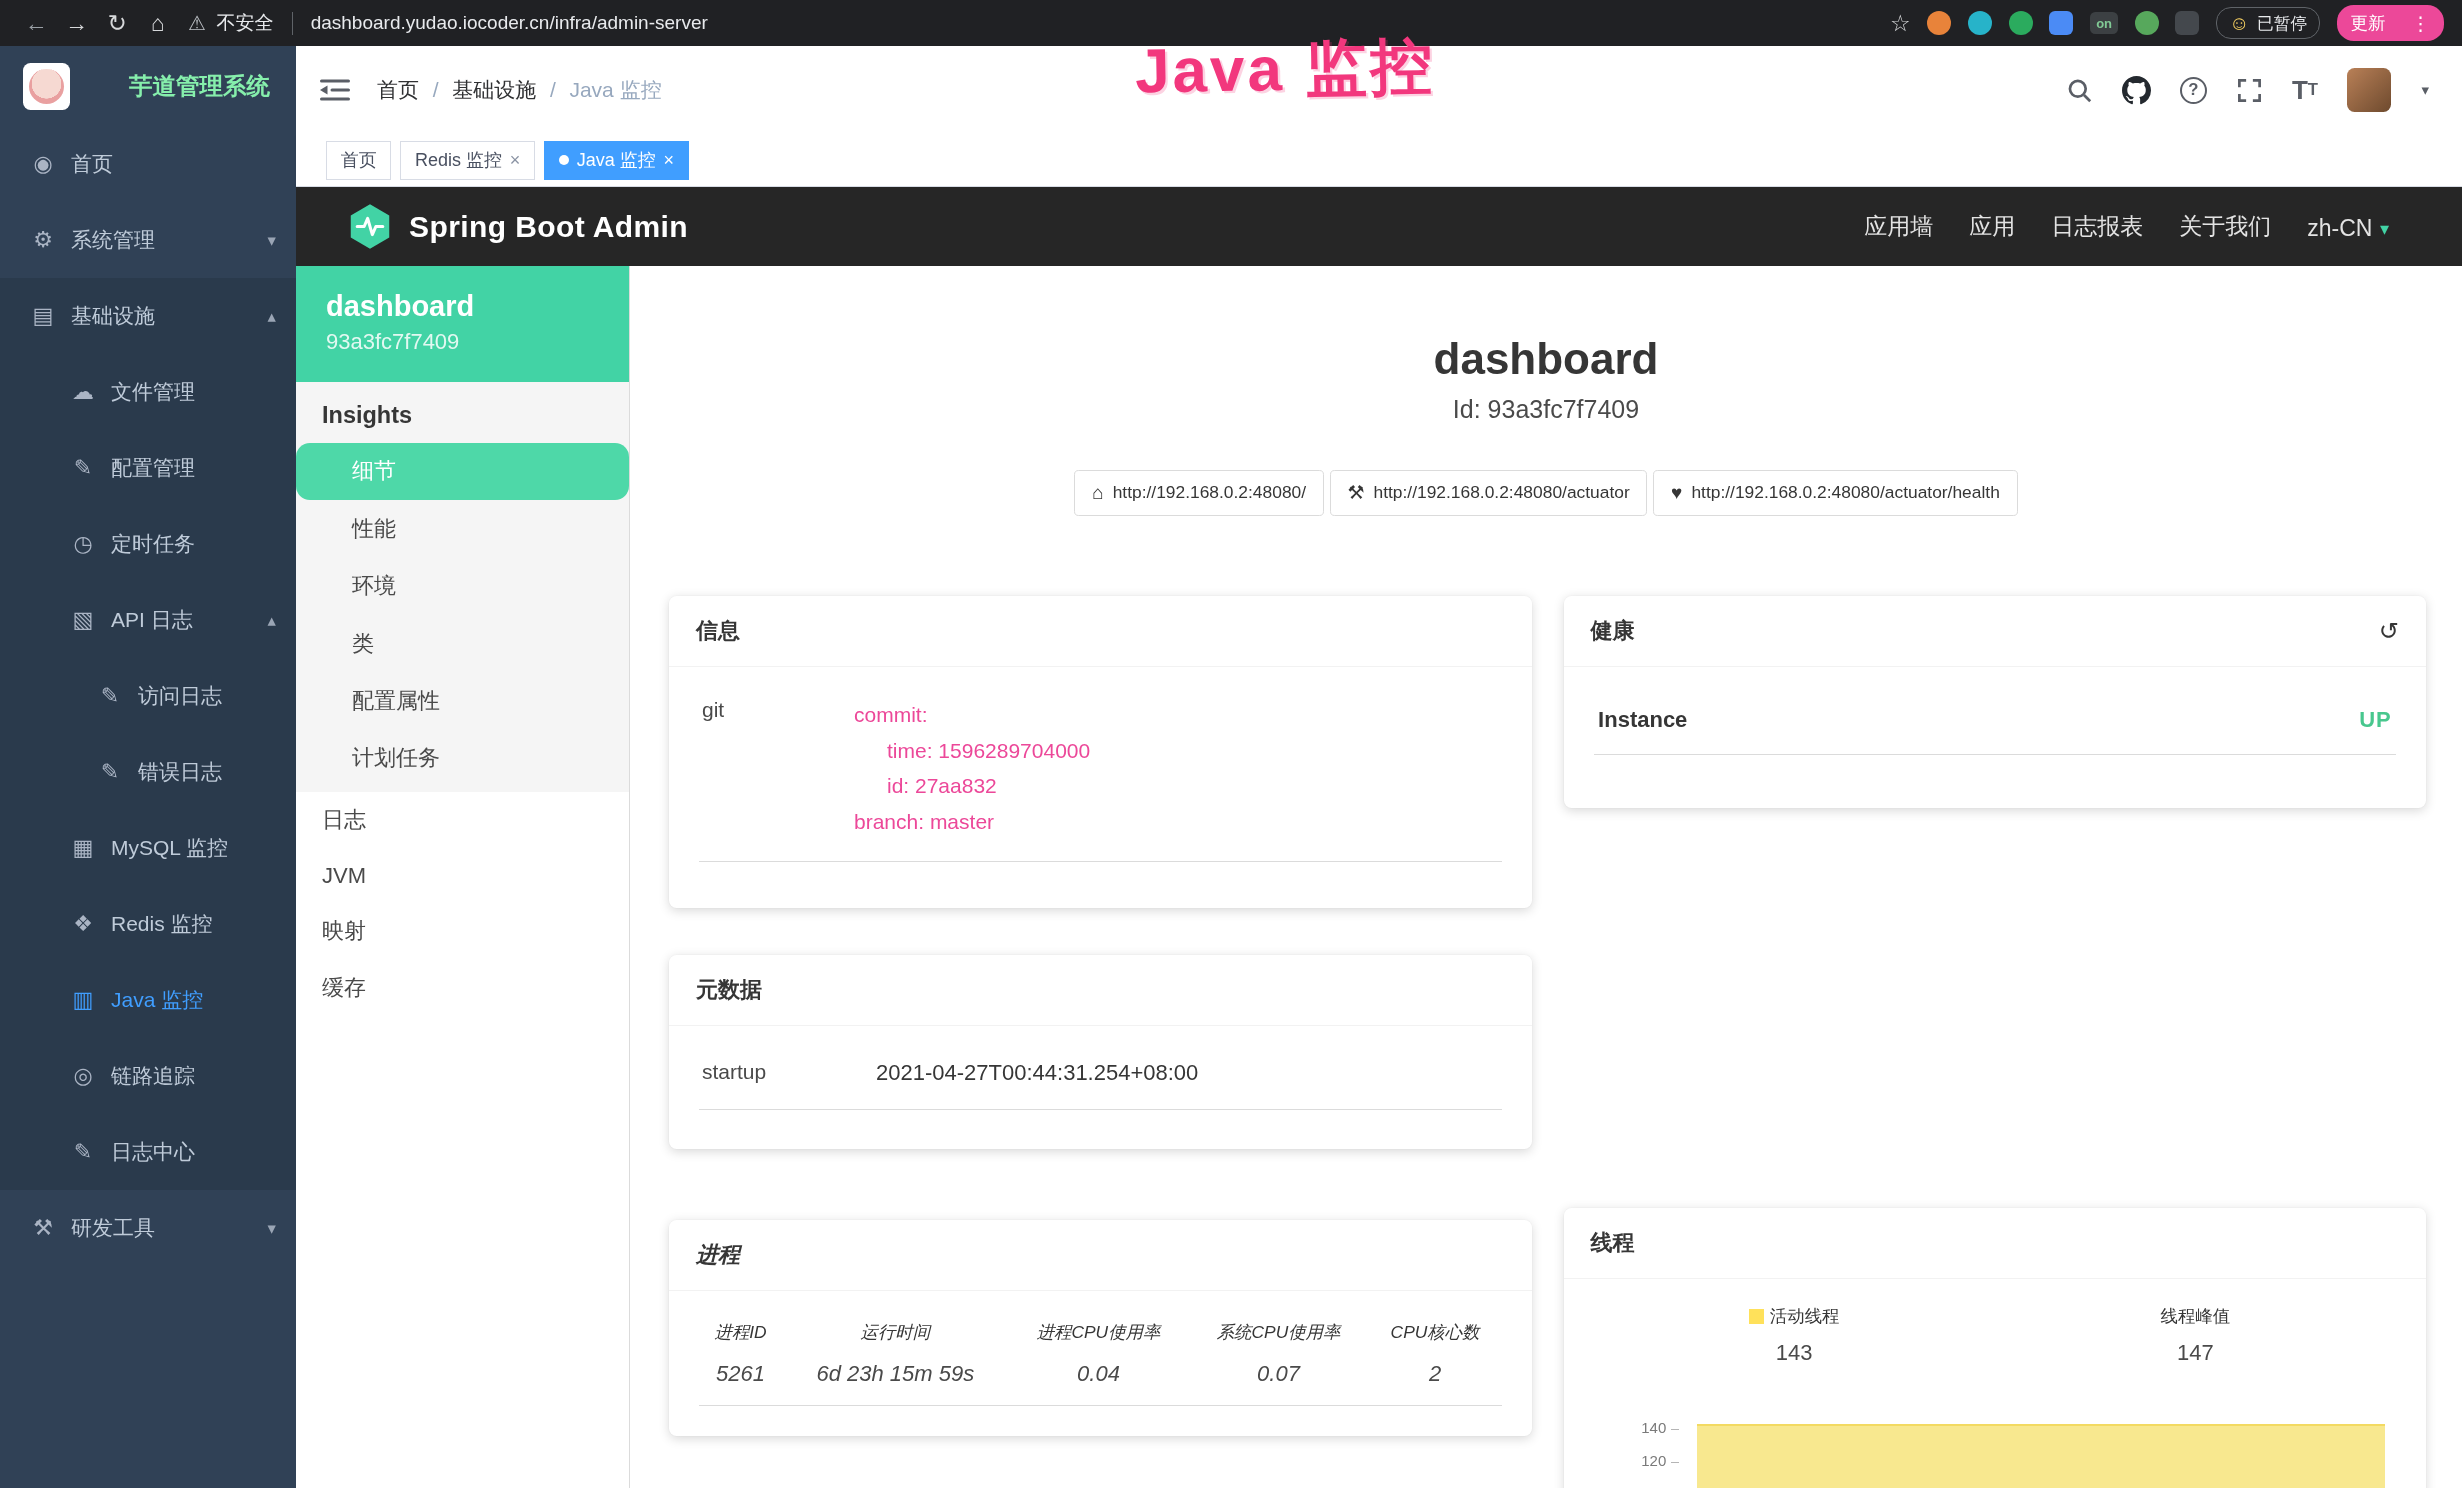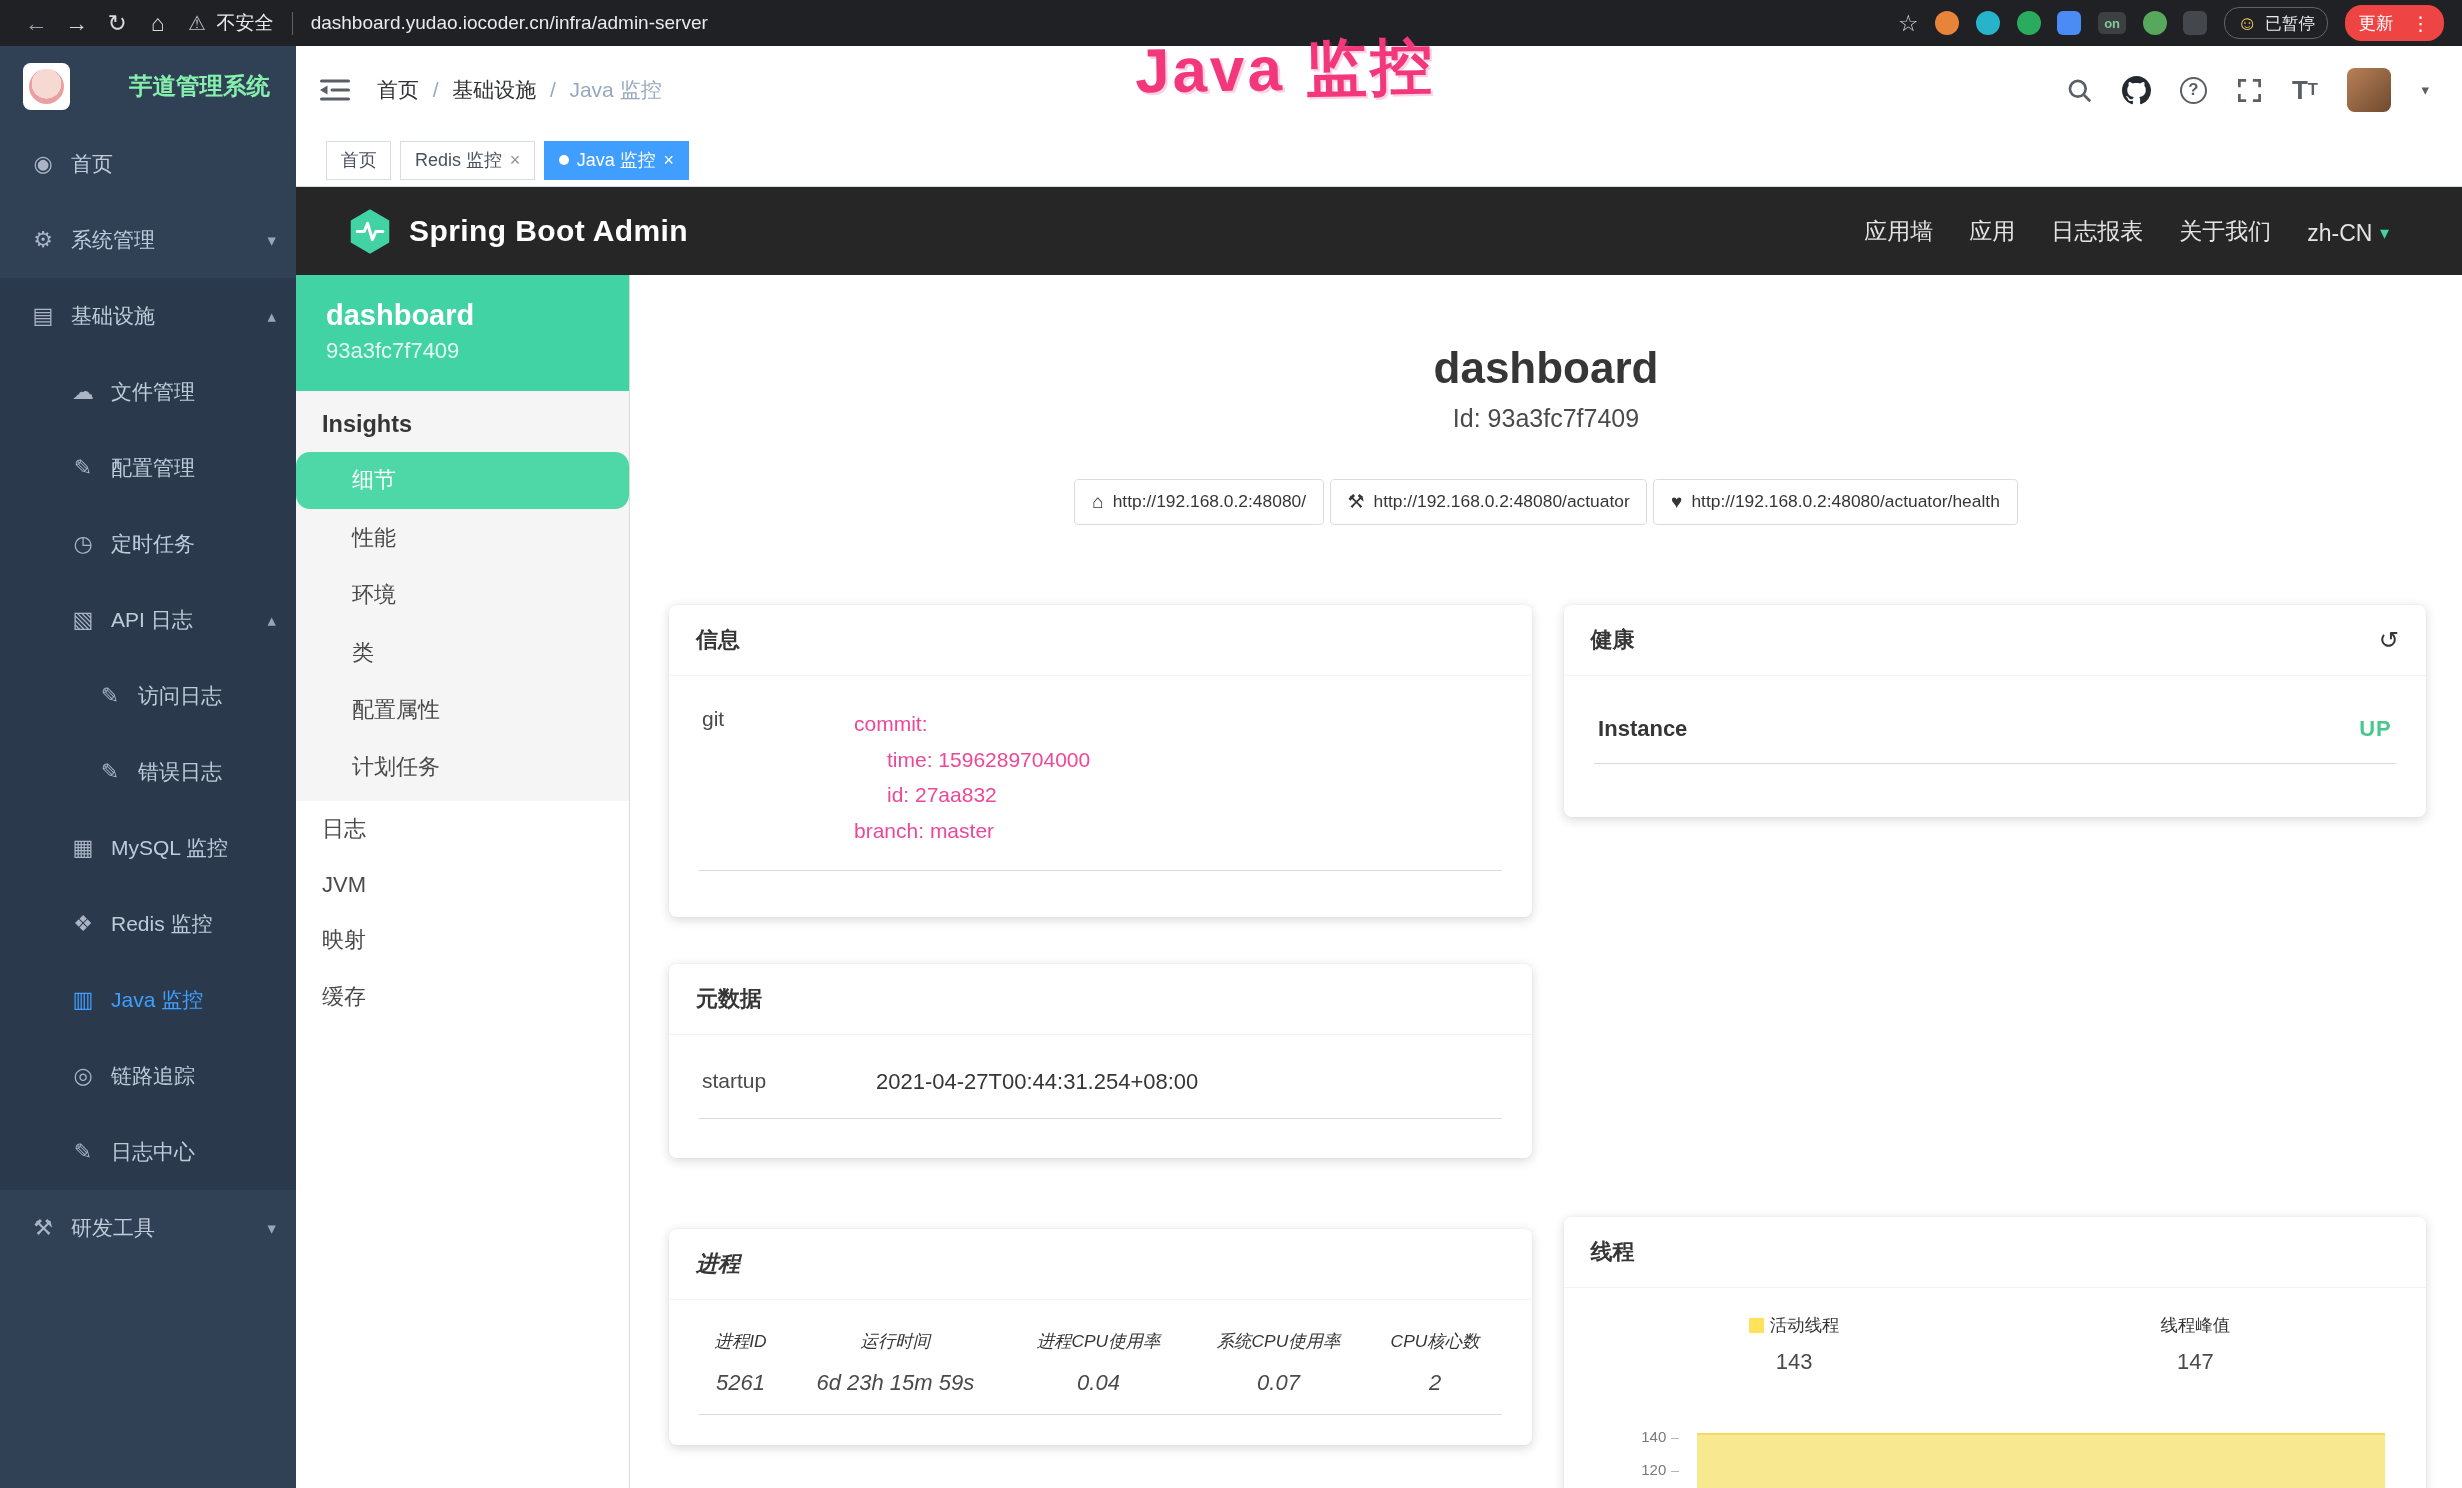--- a/index.html
+++ b/index.html
@@ -21,21 +21,21 @@
   .b-right { margin-left:auto; display:flex; align-items:center; gap:16.7px; flex:0 0 auto; }
   .star { color:#d6d8da; font-size:23px; }
   .ext { width:24px; height:24px; border-radius:50%; flex:0 0 auto; }
   .ext.sq { border-radius:6px; }
   .e1{background:#e8833a;} .e2{background:#27b3c9;} .e3{background:#2bab5e;}
   .e4{background:#4b8bf5;} .e6{background:#57a85c;} .e7{background:#44484d;}
   .on-pill { background:#3c4043; color:#81c995; font-size:13px; padding:3.8px 6px; border-radius:5.3px; font-weight:bold; }
   .paused { display:flex; align-items:center; gap:7.6px; border:0.8px solid #5f6368; border-radius:15px;
             padding:3.8px 12px; color:#e8eaed; font-size:16.7px; white-space:nowrap; }
   .paused .face { color:#fdd663; font-size:20px; }
-  .update { display:flex; align-items:center; gap:18px; background:#ef4444; color:#fff;
+  .update { display:flex; align-items:center; gap:26px; background:#ec4899; color:#fff;
             border-radius:16.7px; padding:6px 13.7px; font-size:17.4px; white-space:nowrap; }
   .update .dots { font-size:19px; }
 
   
   .app { display:flex; height:1443px; }
 
   
   .side { width:296px; background:#304156; flex:0 0 auto; overflow:hidden; }
   .logo-row { height:80px; display:flex; align-items:center; padding-left:23px; gap:15px; }
   .logo-img { width:47px; height:47px; border-radius:7.6px; background:#fff; position:relative; overflow:hidden; flex:0 0 auto; }
@@ -78,21 +78,21 @@
   .tabs { height:53px; background:#fff; border-bottom:0.8px solid #d8dce5; display:flex; align-items:center;
           padding-left:30px; gap:9px; box-shadow:0 0.8px 2.3px rgba(0,0,0,.05); }
   .tag { height:39px; display:inline-flex; align-items:center; gap:7.6px; padding:0 13.7px;
          border:0.8px solid #d8dce5; background:#fff; color:#495060; font-size:18px; cursor:pointer; white-space:nowrap; }
   .tag .x { font-size:18px; color:#8a93a3; }
   .tag.active { background:#409eff; border-color:#409eff; color:#fff; }
   .tag.active .x { color:#fff; }
   .tag .dot { width:10.6px; height:10.6px; border-radius:50%; background:#fff; display:inline-block; }
 
   
-  .sba-h { height:88px; background:#262626; display:flex; align-items:center; padding:0 73px 0 53px; }
+  .sba-h { height:79px; background:#262626; display:flex; align-items:center; padding:0 73px 0 53px; }
   .sba-logo { margin-right:18px; display:flex; }
   .sba-brand { color:#fff; font-size:30px; font-weight:bold; letter-spacing:0.4px; white-space:nowrap; }
   .sba-nav { margin-left:auto; display:flex; align-items:flex-end; gap:36px; font-size:23px; color:#e3e3e3; white-space:nowrap; }
   .locale { display:flex; align-items:center; gap:7.6px; }
   .locale .lc { color:#42d3a5; font-size:18px; }
 
   
   .sba-b { flex:1; display:flex; min-height:0; }
   .sba-side { width:334px; flex:0 0 auto; border-right:0.8px solid #dbdbdb; background:#fff; }
   .inst { background:#42d3a5; color:#fff; padding:24px 30px 27px; }

